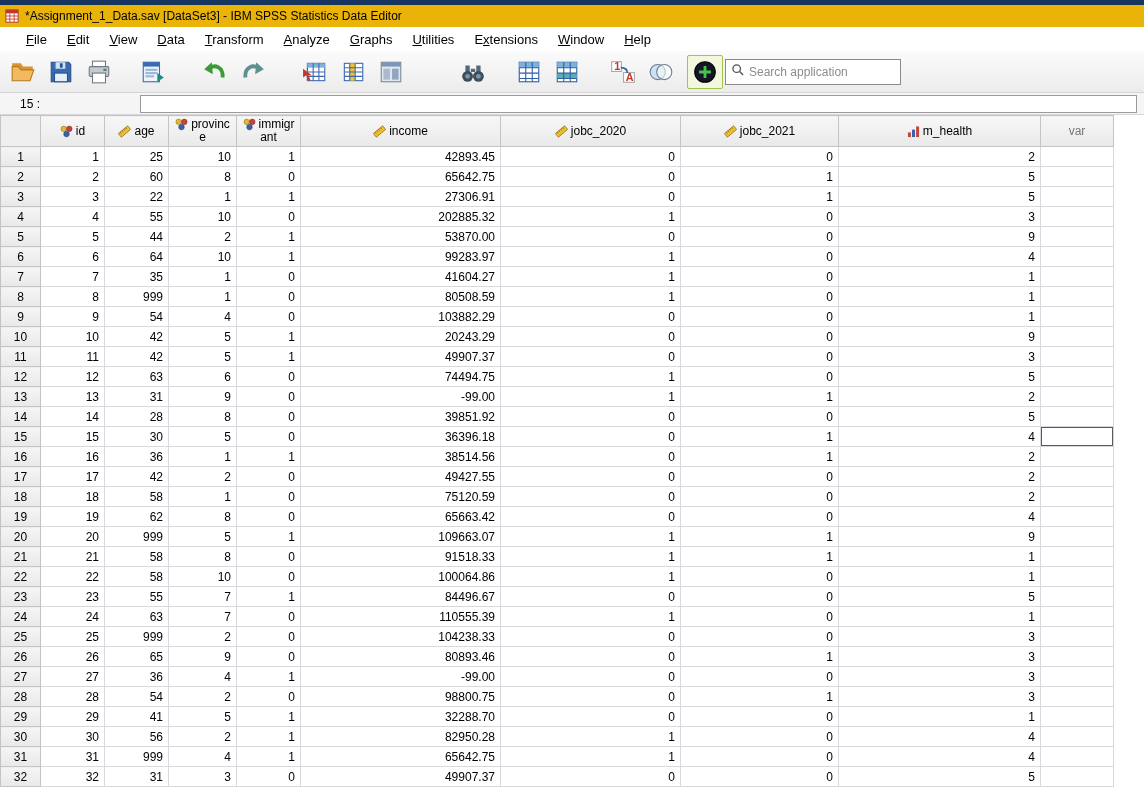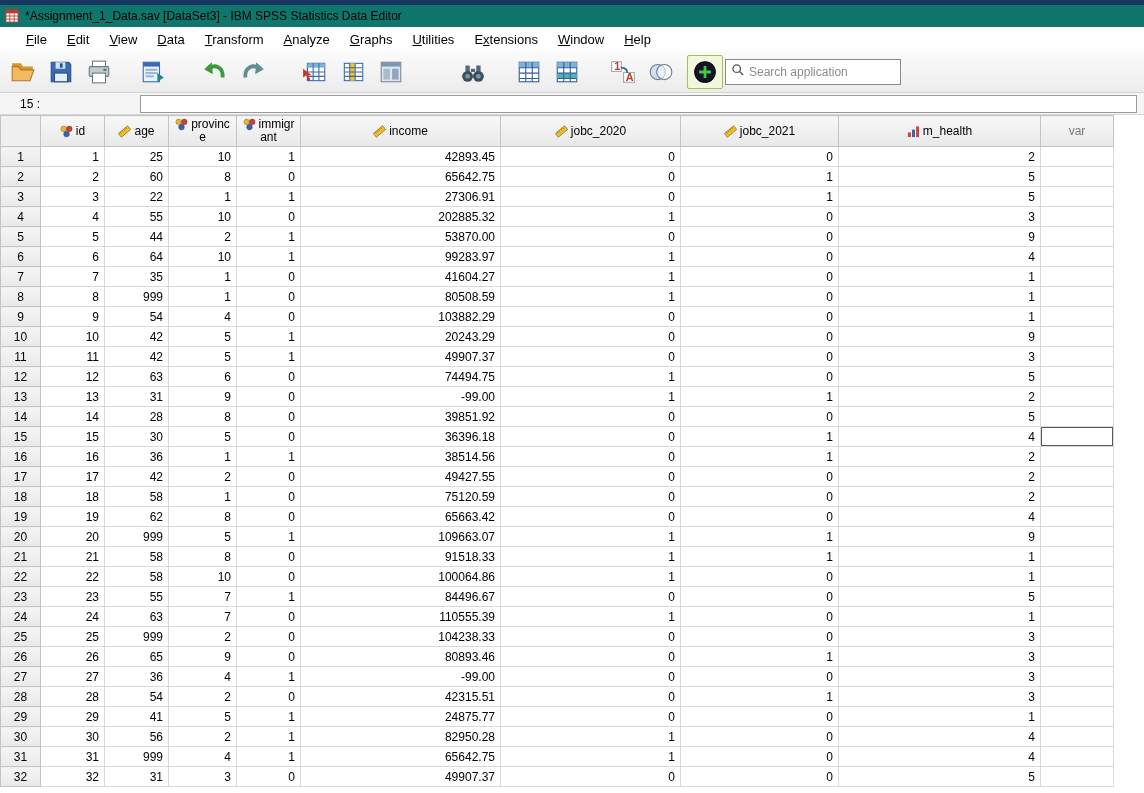--- a/index.html
+++ b/index.html
@@ -1,20 +1,20 @@
 <!DOCTYPE html>
 <html><head>
 <meta charset="utf-8">
 <style>
   * { margin:0; padding:0; box-sizing:border-box; }
   html,body { width:1144px; height:793px; overflow:hidden; background:#fff;
     font-family:"Liberation Sans","DejaVu Sans",sans-serif; color:#000; }
   .accent-strip { height:5px; background:#16365f; }
   .titlebar { height:22px; display:flex; align-items:center; gap:6px; padding-left:5px;
-    background:#0f766e; font-size:12px; }
+    background:#eab308; font-size:12px; }
   .app-icon svg { display:block; }
   .menubar { height:24px; display:flex; align-items:center; background:#fff; font-size:13px; padding-left:16px; }
   .menu-item { padding:3px 10px; cursor:default; }
   .menu-item u { text-decoration:underline; }
   .toolbar { height:42px; background:linear-gradient(#fbfbfb,#ececec); border-bottom:1px solid #d4d4d4;
     display:flex; align-items:center; padding-left:5px; }
   .tb-buttons { display:flex; align-items:center; }
   .tb-btn { width:36px; height:34px; display:flex; align-items:center; justify-content:center;
     border:1px solid transparent; border-radius:2px; margin-right:2px; }
   .tb-btn svg { width:26px; height:26px; display:block; }
@@ -682,33 +682,33 @@
           <td>0</td>
           <td>3</td>
           <td></td>
         </tr>
         <tr>
           <th>28</th>
           <td>28</td>
           <td>54</td>
           <td>2</td>
           <td>0</td>
-          <td>42315.51</td>
+          <td>98800.75</td>
           <td>0</td>
           <td>1</td>
           <td>3</td>
           <td></td>
         </tr>
         <tr>
           <th>29</th>
           <td>29</td>
           <td>41</td>
           <td>5</td>
           <td>1</td>
-          <td>24875.77</td>
+          <td>32288.70</td>
           <td>0</td>
           <td>0</td>
           <td>1</td>
           <td></td>
         </tr>
         <tr>
           <th>30</th>
           <td>30</td>
           <td>56</td>
           <td>2</td>

